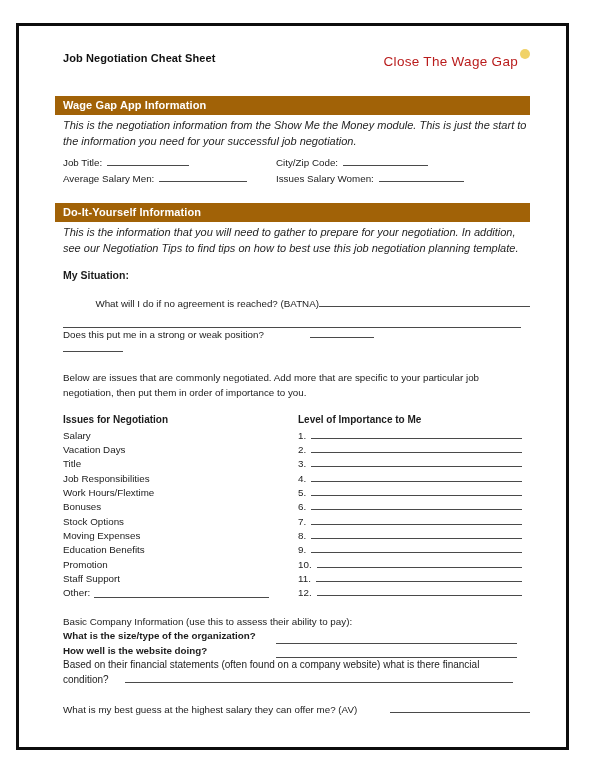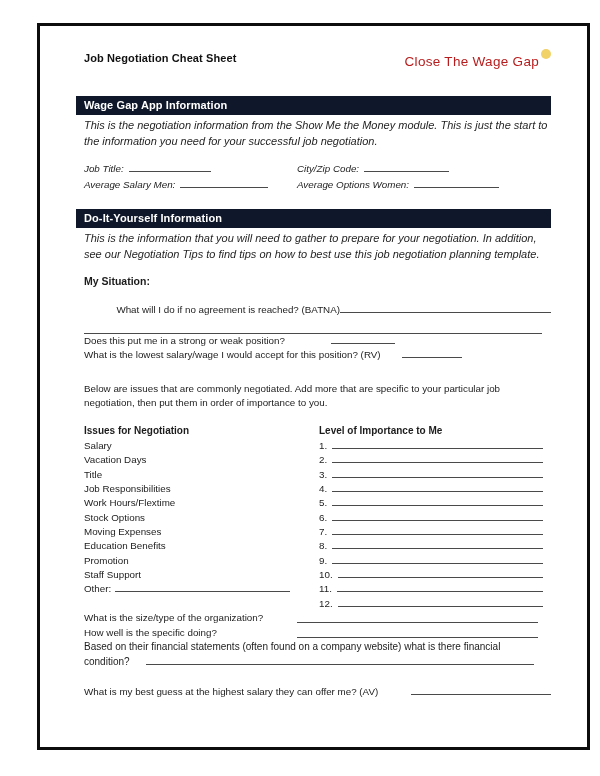--- a/index.html
+++ b/index.html
@@ -1,58 +1,58 @@
 <!DOCTYPE html>
 <html><head>
 <meta charset="utf-8">
 <style>
   html,body{margin:0;padding:0;background:#ffffff;width:600px;height:776px;
     font-family:"Liberation Sans","DejaVu Sans",sans-serif;color:#1c1c1c;}
-  .page{position:absolute;left:37px;top:23px;width:547px;height:721px;
+  .page{position:absolute;left:16px;top:23px;width:547px;height:721px;
     border:3px solid #0d0d0d;background:#ffffff;box-sizing:content-box;overflow:hidden;}
   .content{padding:26px 36px 0 44px;}
   
   .doc-header{display:flex;justify-content:space-between;align-items:flex-start;margin-bottom:26px;}
   .doc-title{font-size:11px;font-weight:bold;color:#111;letter-spacing:.1px;}
   .logo{position:relative;padding-right:12px;}
   .logo-text{font-size:13.5px;color:#b91c1c;letter-spacing:.3px;}
   .logo-dot{position:absolute;right:0;top:-3px;width:10px;height:10px;border-radius:50%;background:#f0d268;}
   
-  .section-bar{background:#0f172a;color:#fff;font-weight:bold;font-size:11px;
+  .section-bar{background:#a16207;color:#fff;font-weight:bold;font-size:11px;
     margin-left:-8px;padding:3px 8px 4px 8px;letter-spacing:.1px;}
   
   .desc{font-style:italic;font-size:11px;line-height:15.5px;margin:3px 0 4px 0;color:#1f1f1f;}
   .bold-head{font-weight:bold;font-size:10.5px;margin:0;}
   p,div{box-sizing:border-box;}
   .txt{font-size:9.8px;line-height:14.5px;}
   
   .bl{display:inline-block;border-bottom:1px solid #4a4a4a;height:9px;vertical-align:baseline;}
   .grow{flex:1 1 auto;}
   
-  .field-grid{margin-top:12px;font-style:italic;}
+  .field-grid{margin-top:6px;}
   .field-row{display:flex;font-size:9.8px;line-height:16px;}
   .field-cell{display:flex;align-items:baseline;}
   .cell-l{width:213px;flex:none;}
   .cell-r{flex:1;}
   .field-cell .bl{margin-left:5px;}
   
   .q-row{display:flex;align-items:baseline;font-size:9.8px;line-height:14.5px;}
   .full-line{border-bottom:1px solid #4a4a4a;height:11px;width:458px;margin-top:5px;}
   
   .issues-table{display:flex;margin-top:13px;}
   .col-issues{width:235px;flex:none;}
   .col-importance{flex:1;}
   .tbl-head{font-weight:bold;font-size:10px;line-height:14.5px;margin-bottom:1px;}
-  .issue-row{font-size:9.8px;line-height:14.35px;height:14.35px;display:flex;align-items:flex-start;}
+  .issue-row{font-size:9.8px;line-height:14.35px;height:14.35px;display:flex;align-items:center;}
   .imp-row{font-size:9.8px;line-height:14.35px;height:14.35px;display:flex;align-items:baseline;}
   .imp-row .num{flex:none;margin-right:5px;}
   .imp-row .bl{margin-right:8px;height:8px;}
   .other-line{width:175px;margin-left:4px;}
   
-  .emp-q{display:flex;align-items:center;font-size:9.8px;line-height:14.5px;}
+  .emp-q{display:flex;align-items:flex-end;font-size:9.8px;line-height:14.5px;font-weight:bold;}
   .emp-label{width:213px;flex:none;}
   .emp-line{width:241px;}
   .wrap-q{font-size:10px;line-height:14.5px;}
   .cond-line{width:388px;margin-left:14px;height:8px;}
   .av-line{width:140px;}
 </style>
 </head>
 <body>
 
 <div class="page">
@@ -79,21 +79,21 @@
           <span>City/Zip Code:</span>
           <span class="bl" style="width:85px"></span>
         </div>
       </div>
       <div class="field-row">
         <div class="field-cell cell-l">
           <span>Average Salary Men:</span>
           <span class="bl" style="width:88px"></span>
         </div>
         <div class="field-cell cell-r">
-          <span>Average Options Women:</span>
+          <span>Issues Salary Women:</span>
           <span class="bl" style="width:85px"></span>
         </div>
       </div>
     </div>
 
     <div class="section-bar" style="margin-top:16px">Do-It-Yourself Information</div>
     <p class="desc">This is the information that you will need to gather to prepare for your negotiation.  In addition, see our Negotiation Tips to find tips on how to best use this job negotiation planning template.</p>
 
     <p class="bold-head" style="margin-top:13px">My Situation:</p>
 
@@ -101,21 +101,20 @@
       <span>What will I do if no agreement is reached? (BATNA)</span>
       <span class="bl" style="width:211px"></span>
     </div>
     <div class="full-line"></div>
 
     <div class="q-row" style="margin-top:0">
       <span style="width:247px;flex:none">Does this put me in a strong or weak position?</span>
       <span class="bl" style="width:64px"></span>
     </div>
     <div class="q-row">
-      <span style="width:318px;flex:none">What is the lowest salary/wage I would accept for this position? (RV)</span>
       <span class="bl" style="width:60px"></span>
     </div>
 
     <p class="txt" style="margin:19px 0 0 0">Below are issues that are commonly negotiated. Add more that are specific to your particular job negotiation, then put them in order of importance to you.</p>
 
     <div class="issues-table">
       <div class="col-issues">
         <div class="tbl-head">Issues for Negotiation</div>
       <div class="issue-row">
             <span>Salary</span>
@@ -126,20 +125,23 @@
           <div class="issue-row">
             <span>Title</span>
           </div>
           <div class="issue-row">
             <span>Job Responsibilities</span>
           </div>
           <div class="issue-row">
             <span>Work Hours/Flextime</span>
           </div>
           <div class="issue-row">
+            <span>Bonuses</span>
+          </div>
+          <div class="issue-row">
             <span>Stock Options</span>
           </div>
           <div class="issue-row">
             <span>Moving Expenses</span>
           </div>
           <div class="issue-row">
             <span>Education Benefits</span>
           </div>
           <div class="issue-row">
             <span>Promotion</span>
@@ -199,27 +201,28 @@
             <span class="bl grow"></span>
           </div>
           <div class="imp-row">
             <span class="num">12.</span>
             <span class="bl grow"></span>
           </div>
         </div>
     </div>
 
 
+    <p class="txt" style="margin:14px 0 0 0">Basic Company Information (use this to assess their ability to pay):</p>
 
     <div class="emp-q">
       <span class="emp-label">What is the size/type of the organization?</span>
       <span class="bl emp-line"></span>
     </div>
     <div class="emp-q">
-      <span class="emp-label">How well is the specific doing?</span>
+      <span class="emp-label">How well is the website doing?</span>
       <span class="bl emp-line"></span>
     </div>
 
     <div class="wrap-q">
       <div>Based on their financial statements (often found on a company website) what is there financial</div>
       <div>
         <span>condition?</span>
         <span class="bl cond-line"></span>
       </div>
     </div>

